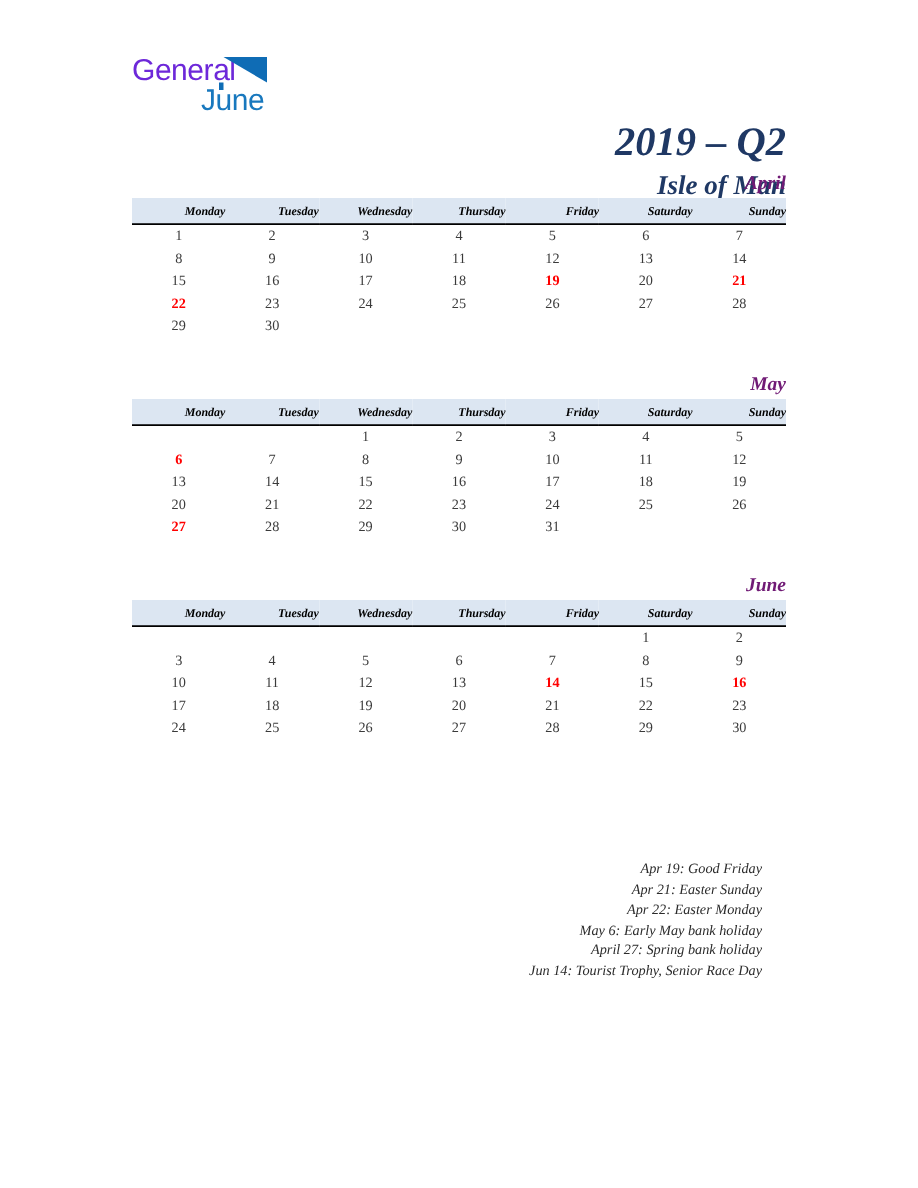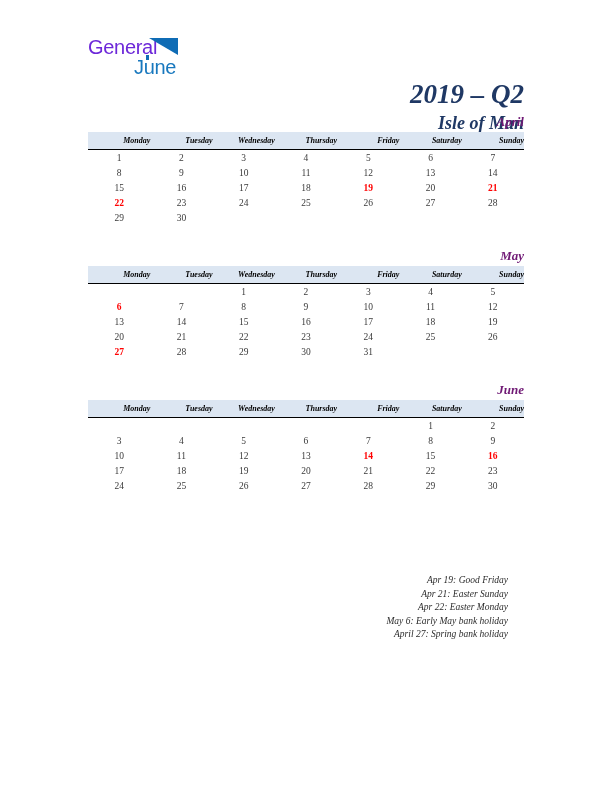--- a/index.html
+++ b/index.html
@@ -378,13 +378,14 @@
       </table>
     </div>
   </div>
 
 <div class="holiday-list" id="holiday-list">
     <div class="holiday-item">Apr 19: Good Friday</div>
     <div class="holiday-item">Apr 21: Easter Sunday</div>
     <div class="holiday-item">Apr 22: Easter Monday</div>
     <div class="holiday-item">May 6: Early May bank holiday</div>
     <div class="holiday-item">April 27: Spring bank holiday</div>
+    <div class="holiday-item">Jun 14: Tourist Trophy, Senior Race Day</div>
   </div>
 
 </body></html>

